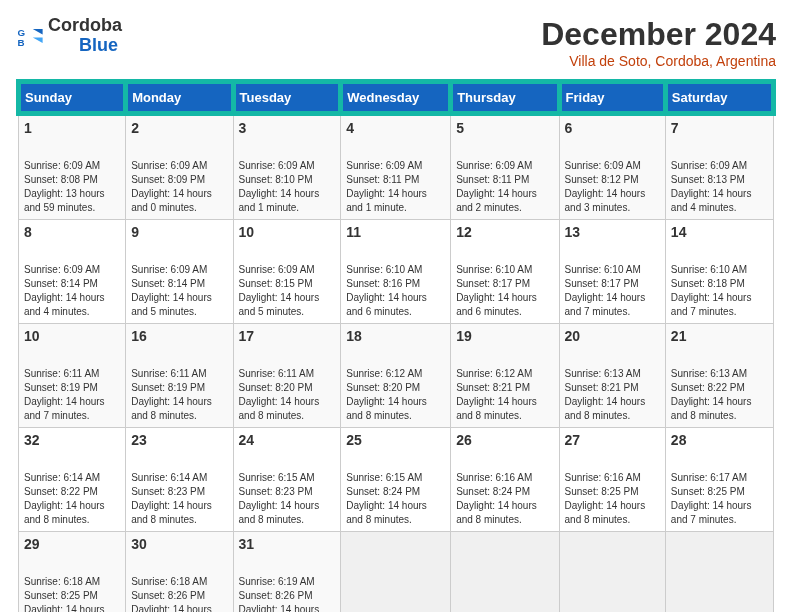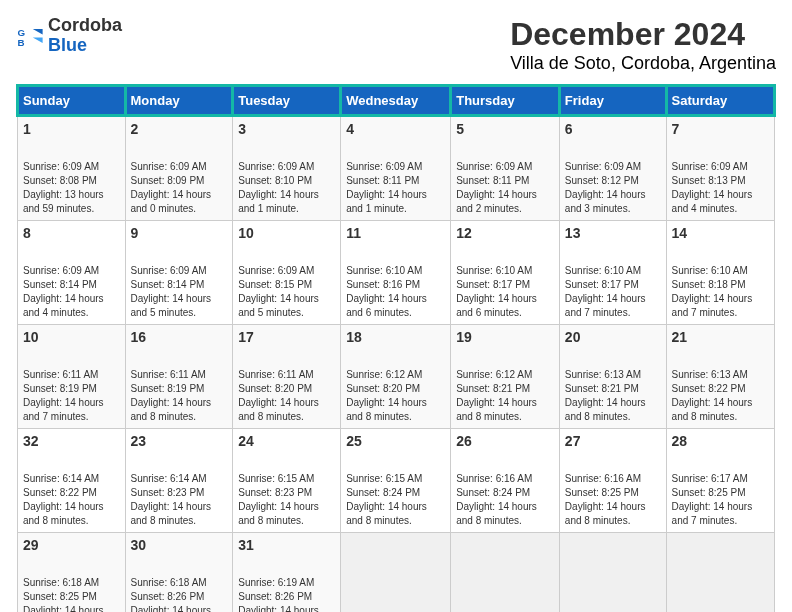--- a/index.html
+++ b/index.html
@@ -22,49 +22,51 @@
       gap: 4px;
     }
     .logo-text {
       font-size: 18px;
       font-weight: bold;
       color: #333;
       line-height: 1.1;
     }
     .logo-text span {
       color: #1565c0;
+      margin-left: 31px;
     }
     .logo-icon {
       width: 28px;
       height: 28px;
     }
     .title-area {
+      text-align: right;
     }
     .month-title {
       font-size: 32px;
       font-weight: bold;
       color: #333;
     }
     .subtitle {
-      font-size: 18px;
-      color: #000000;
+      font-size: 14px;
+      color: #c2410c;
     }
     table {
       width: 100%;
       border-collapse: collapse;
       font-size: 11px;
     }
     thead tr th {
       background-color: #1565c0;
       color: #fff;
       padding: 6px 4px;
       text-align: left;
       font-size: 13px;
       font-weight: bold;
-      border: 3px solid #14b8a6;
+      border: 5px solid #14b8a6;
     }
     tbody tr td {
       border: 1px solid #ccc;
       padding: 4px 5px;
       vertical-align: top;
       width: 113px;
       min-height: 80px;
       background: #fff;
     }
     tbody tr:nth-child(odd) td {

